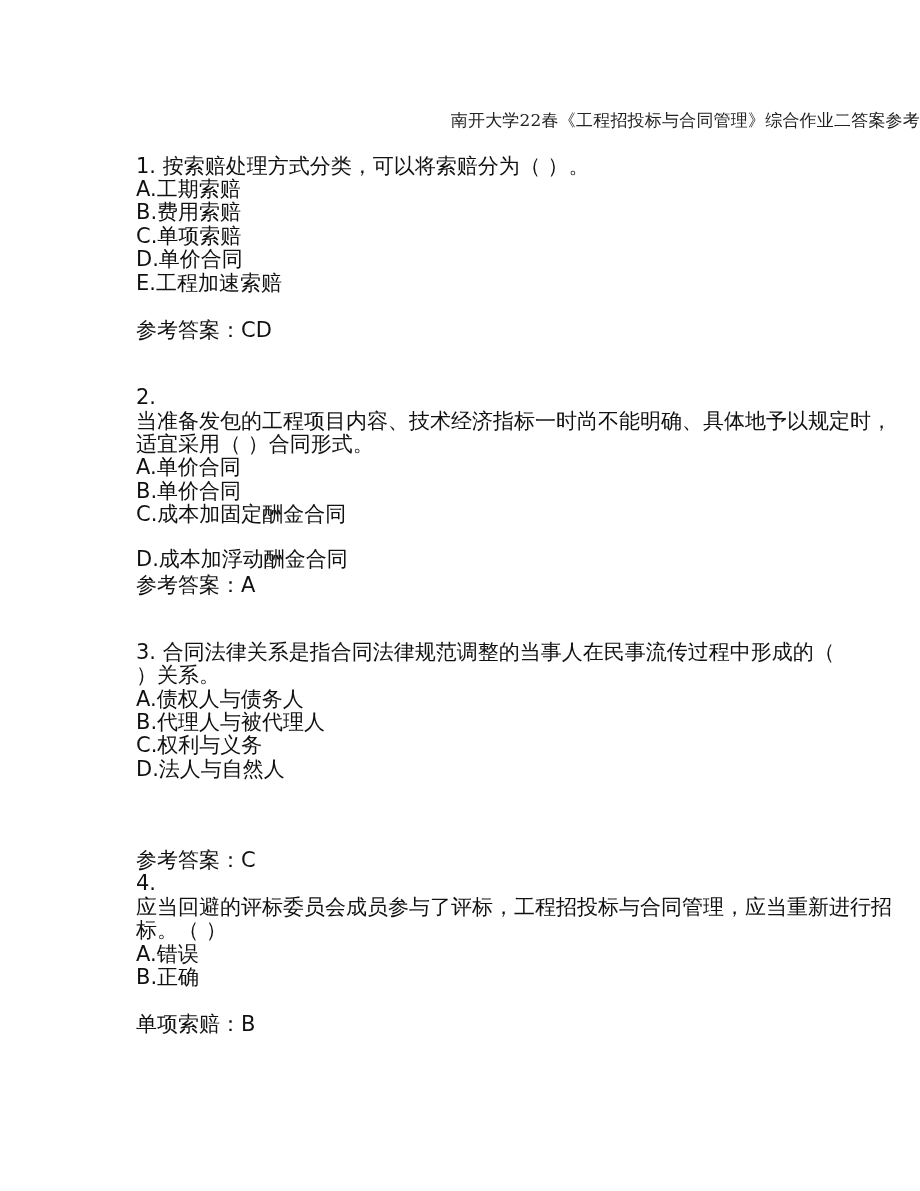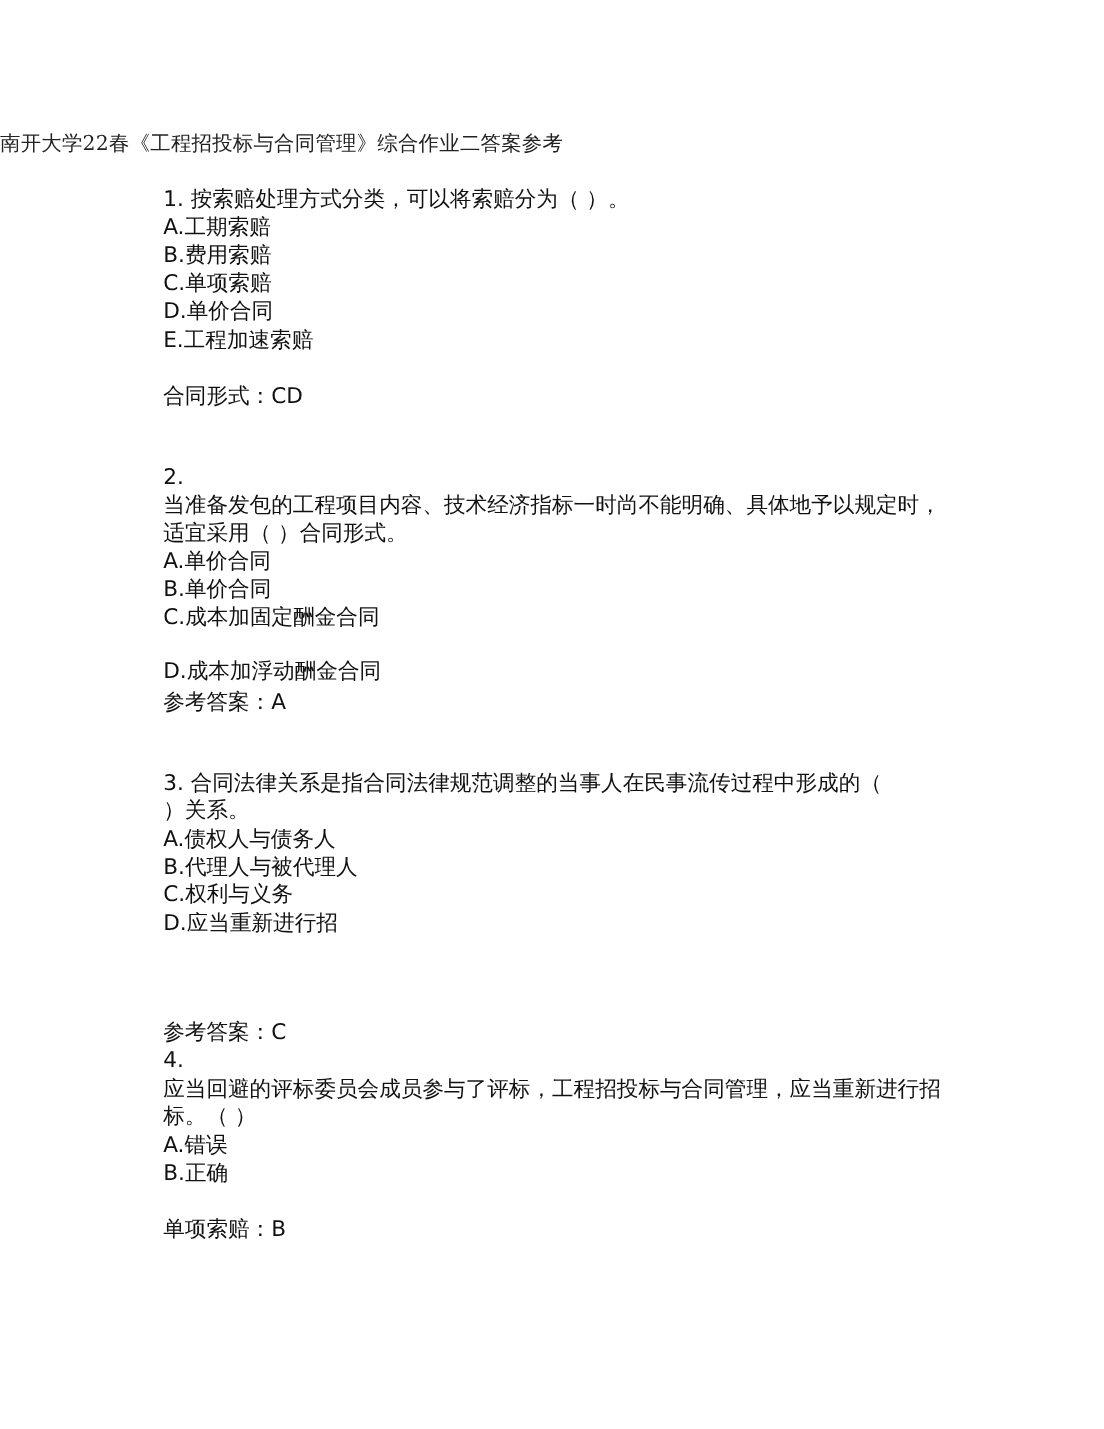--- a/index.html
+++ b/index.html
@@ -20,71 +20,71 @@
       left: 0; top: 0;
       width: 920px;
       height: 1191px;
       background: #ffffff;
     }
     .title {
       position: absolute;
       left: 0;
       top: 108px;
       width: 920px;
-      text-align: left;
+      text-align: right;
       font-family: "DejaVu Serif", "Liberation Serif", serif;
       font-size: 17px;
       line-height: 24px;
       color: #222222;
       letter-spacing: 0.2px;
     }
     .line {
       position: absolute;
       left: 136px;
-      font-size: 18px;
+      font-size: 21px;
       line-height: 23.4px;
       white-space: nowrap;
       color: #111111;
     }
   </style>
 </head>
 <body>
 
 <div class="page">
 
   <div class="title">南开大学22春《工程招投标与合同管理》综合作业二答案参考</div>
 
   <div>
     <div class="line" style="top:155px">1.  按索赔处理方式分类，可以将索赔分为（  ）。</div>
     <div class="line" style="top:178px">A.工期索赔</div>
     <div class="line" style="top:201px">B.费用索赔</div>
     <div class="line" style="top:225px">C.单项索赔</div>
     <div class="line" style="top:248px">D.单价合同</div>
     <div class="line" style="top:272px">E.工程加速索赔</div>
-    <div class="line" style="top:319px">合同形式：CD</div>
+    <div class="line" style="top:319px">参考答案：CD</div>
   </div>
 
   <div>
     <div class="line" style="top:386px">2.</div>
     <div class="line" style="top:410px">当准备发包的工程项目内容、技术经济指标一时尚不能明确、具体地予以规定时，</div>
     <div class="line" style="top:433px">适宜采用（  ）合同形式。</div>
     <div class="line" style="top:456px">A.单价合同</div>
     <div class="line" style="top:480px">B.单价合同</div>
     <div class="line" style="top:503px">C.成本加固定酬金合同</div>
     <div class="line" style="top:548px">D.成本加浮动酬金合同</div>
     <div class="line" style="top:574px">参考答案：A</div>
   </div>
 
   <div>
     <div class="line" style="top:641px">3.  合同法律关系是指合同法律规范调整的当事人在民事流传过程中形成的（</div>
     <div class="line" style="top:664px">）关系。</div>
     <div class="line" style="top:688px">A.债权人与债务人</div>
     <div class="line" style="top:711px">B.代理人与被代理人</div>
     <div class="line" style="top:734px">C.权利与义务</div>
-    <div class="line" style="top:758px">D.应当重新进行招</div>
+    <div class="line" style="top:758px">D.法人与自然人</div>
     <div class="line" style="top:849px">参考答案：C</div>
   </div>
 
   <div>
     <div class="line" style="top:872px">4.</div>
     <div class="line" style="top:896px">应当回避的评标委员会成员参与了评标，工程招投标与合同管理，应当重新进行招</div>
     <div class="line" style="top:919px">标。（  ）</div>
     <div class="line" style="top:943px">A.错误</div>
     <div class="line" style="top:966px">B.正确</div>
     <div class="line" style="top:1013px">单项索赔：B</div>

